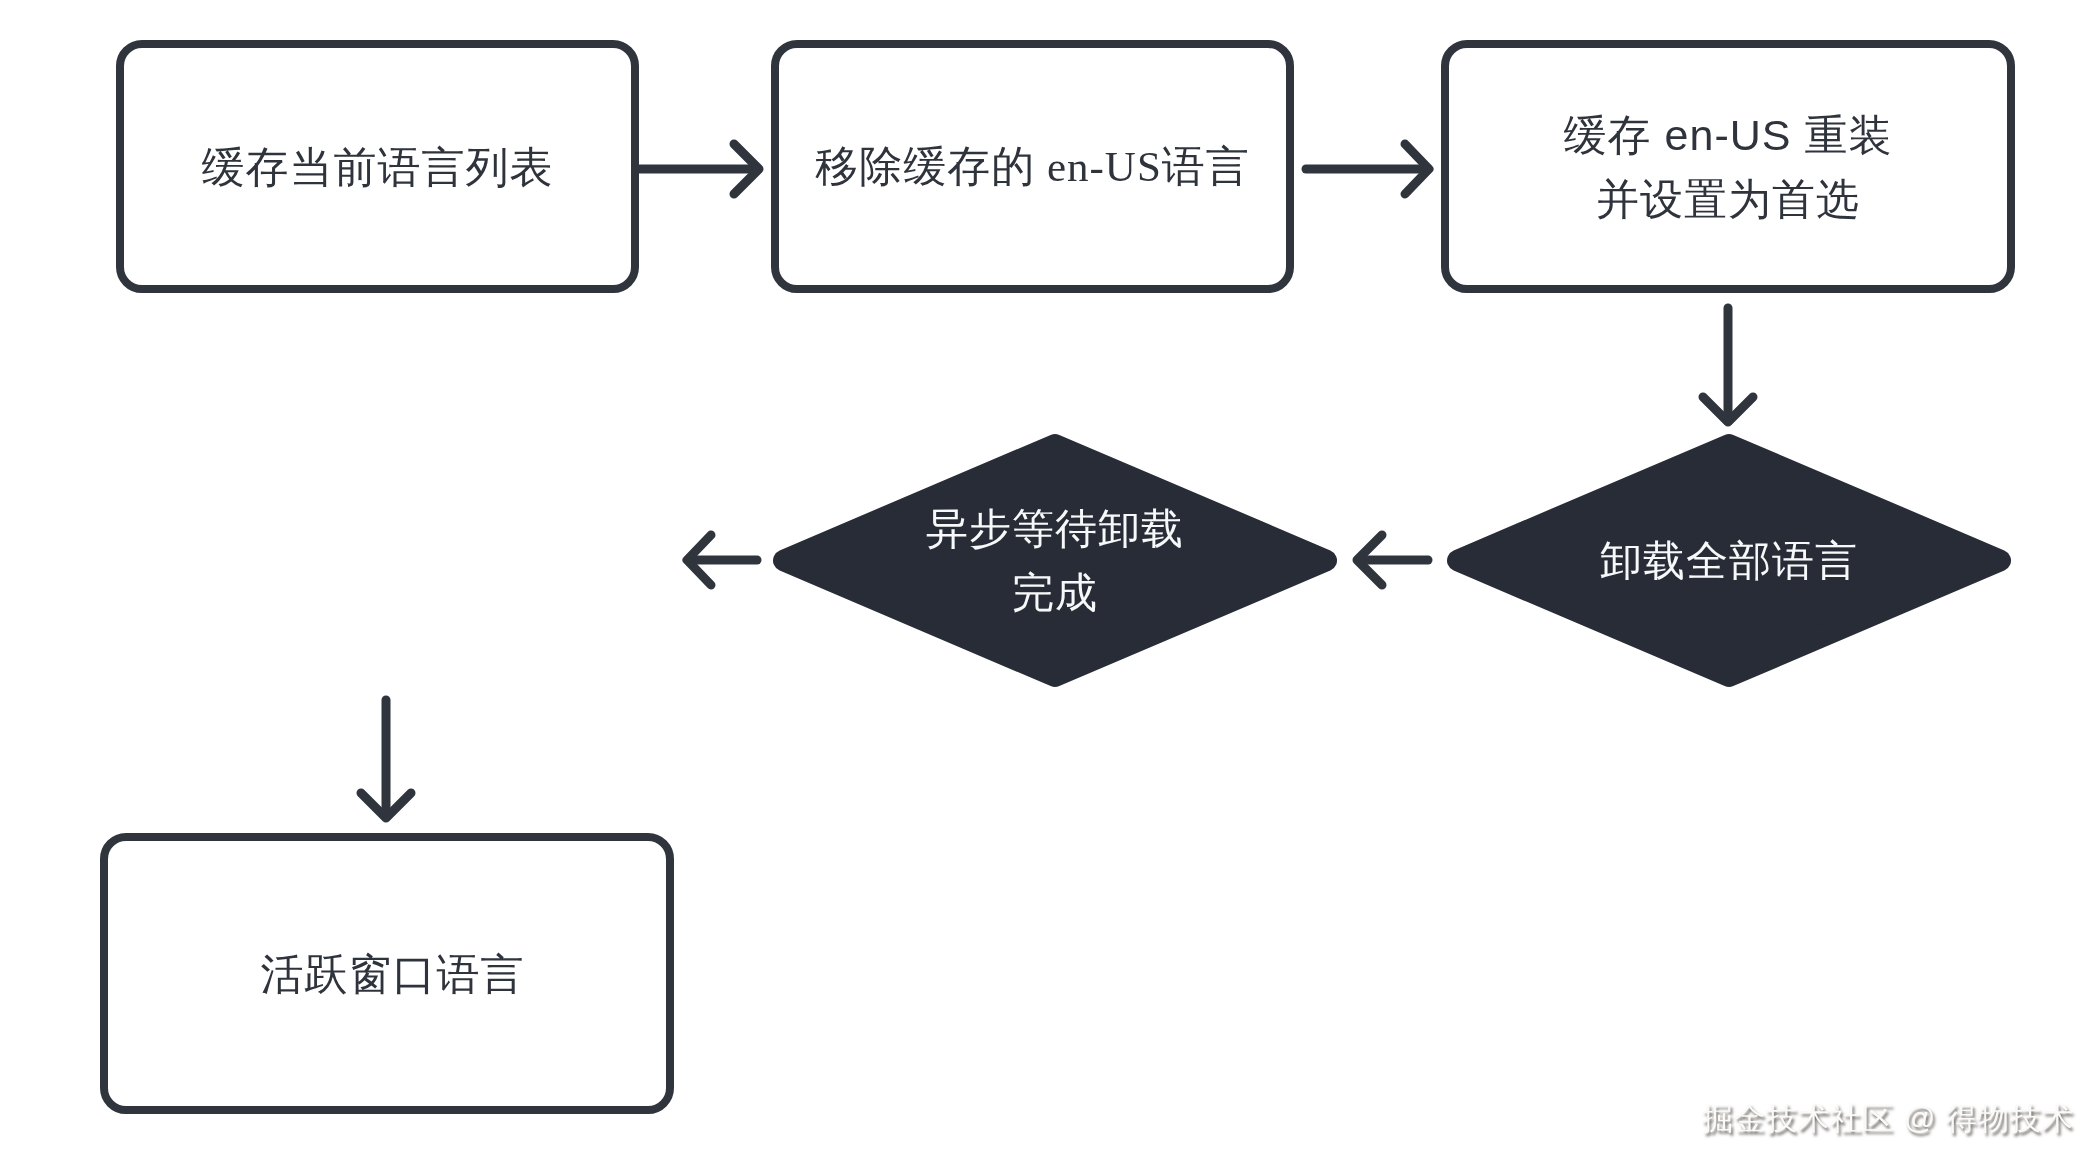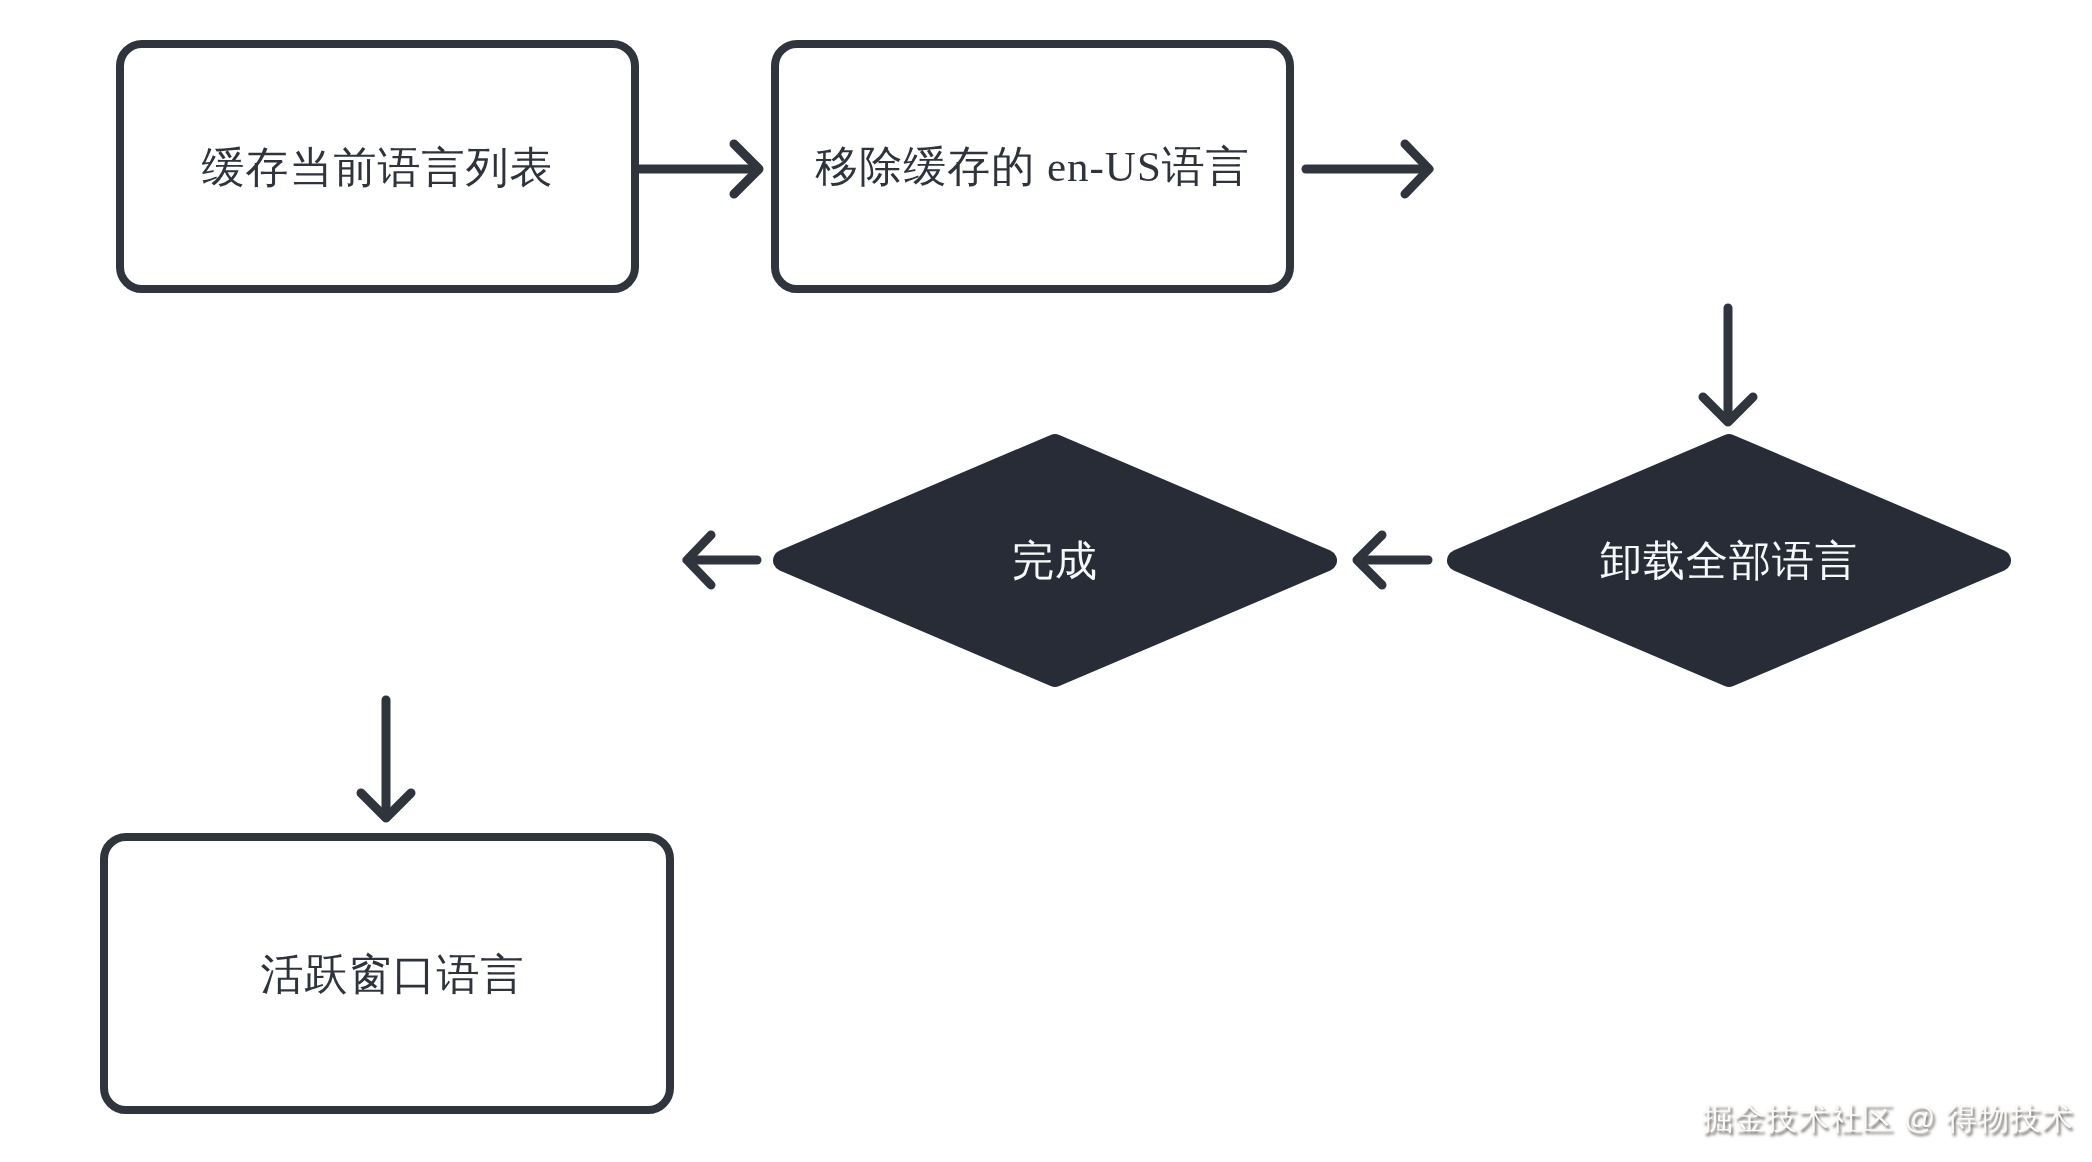--- a/index.html
+++ b/index.html
@@ -90,35 +90,40 @@
   </svg>
 
   <div class="rect-node" style="left:116px; top:40px; width:523px; height:253px;">
     <span class="line">缓存当前语言列表</span>
   </div>
 
   <div class="rect-node" style="left:771px; top:40px; width:523px; height:253px;font-family:Liberation Serif, serif;">
     <span class="line">移除缓存的 en-US语言</span>
   </div>
 
+  <div class="rect-node" style="left:1441px; top:40px; width:574px; height:253px;">
+    <span class="line">缓存 en-US 重装</span>
+    <span class="line">并设置为首选</span>
+  </div>
 
   <div class="diamond-node" style="left:1446px; top:433px; width:566px; height:255px;">
     <svg viewBox="0 0 566 255" width="566" height="255">
       <polygon points="283,12 554,127.5 283,243 12,127.5" fill="#272c36" stroke="#272c36" stroke-width="22" stroke-linejoin="round"></polygon>
     </svg>
     <div class="diamond-label">
       <span class="line">卸载全部语言</span>
     </div>
   </div>
 
   <div class="diamond-node" style="left:772px; top:433px; width:566px; height:255px;">
     <svg viewBox="0 0 566 255" width="566" height="255">
       <polygon points="283,12 554,127.5 283,243 12,127.5" fill="#272c36" stroke="#272c36" stroke-width="22" stroke-linejoin="round"></polygon>
     </svg>
     <div class="diamond-label">
+      <span class="line">异步等待卸载</span>
       <span class="line">完成</span>
     </div>
   </div>
 
 
   <div class="rect-node" style="left:100px; top:833px; width:574px; height:281px;padding-left:11px;">
     <span class="line">活跃窗口语言</span>
   </div>
 
   <div class="watermark">掘金技术社区 @ 得物技术</div>

